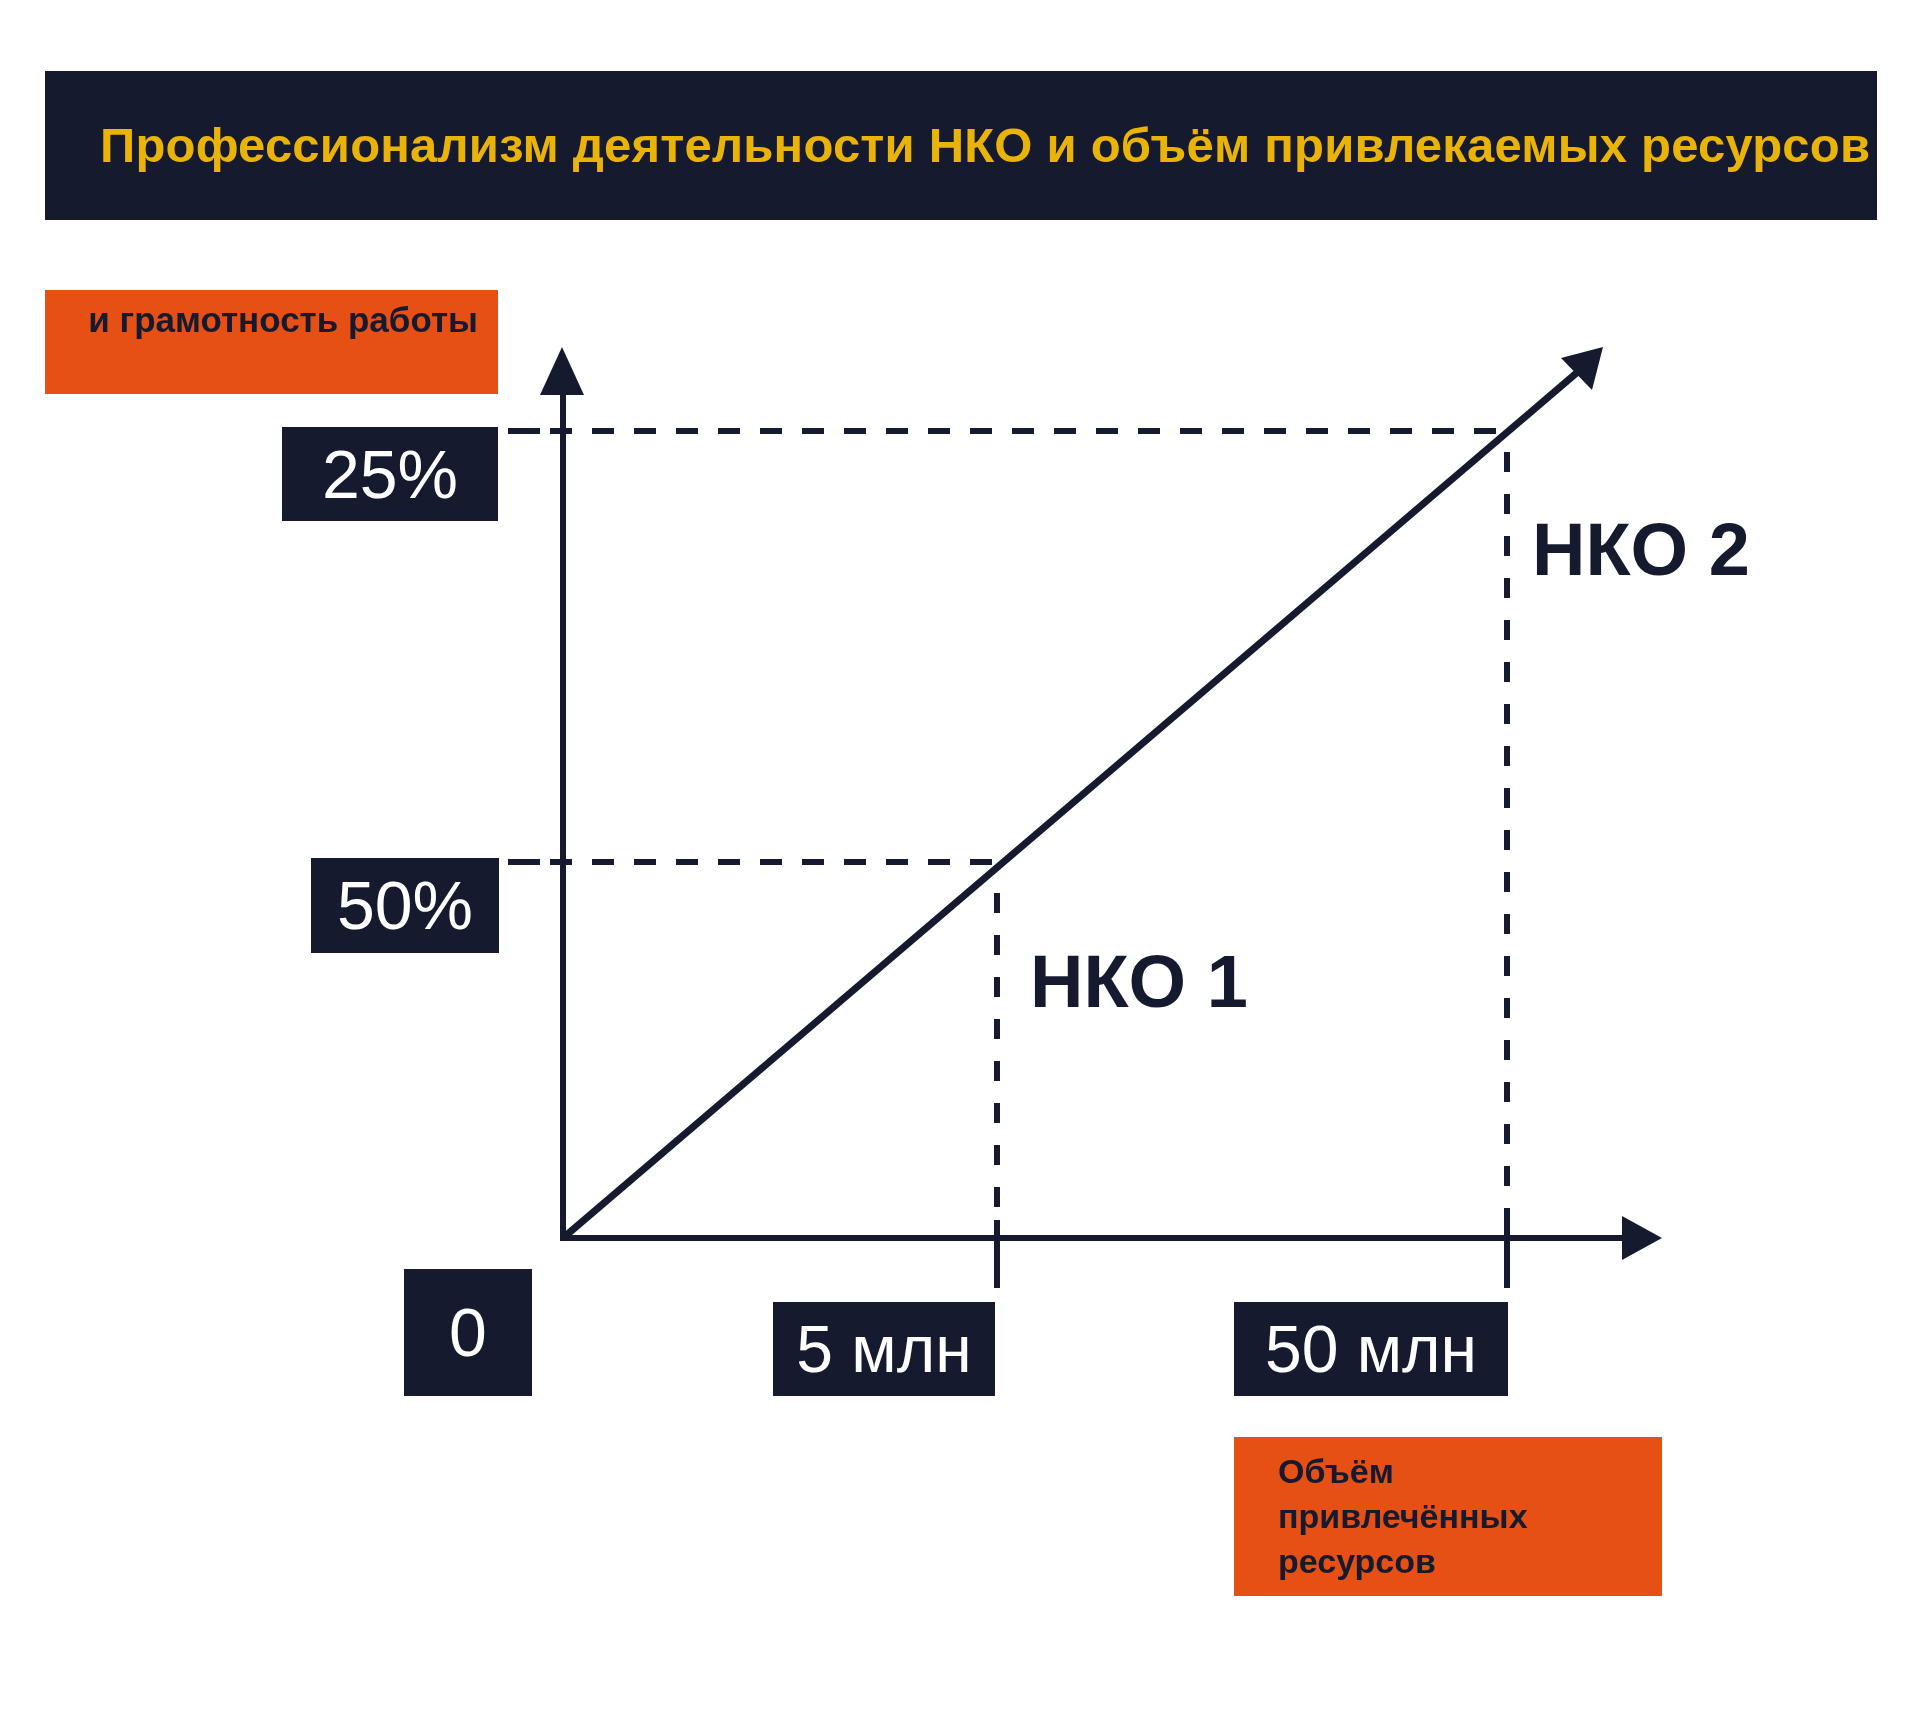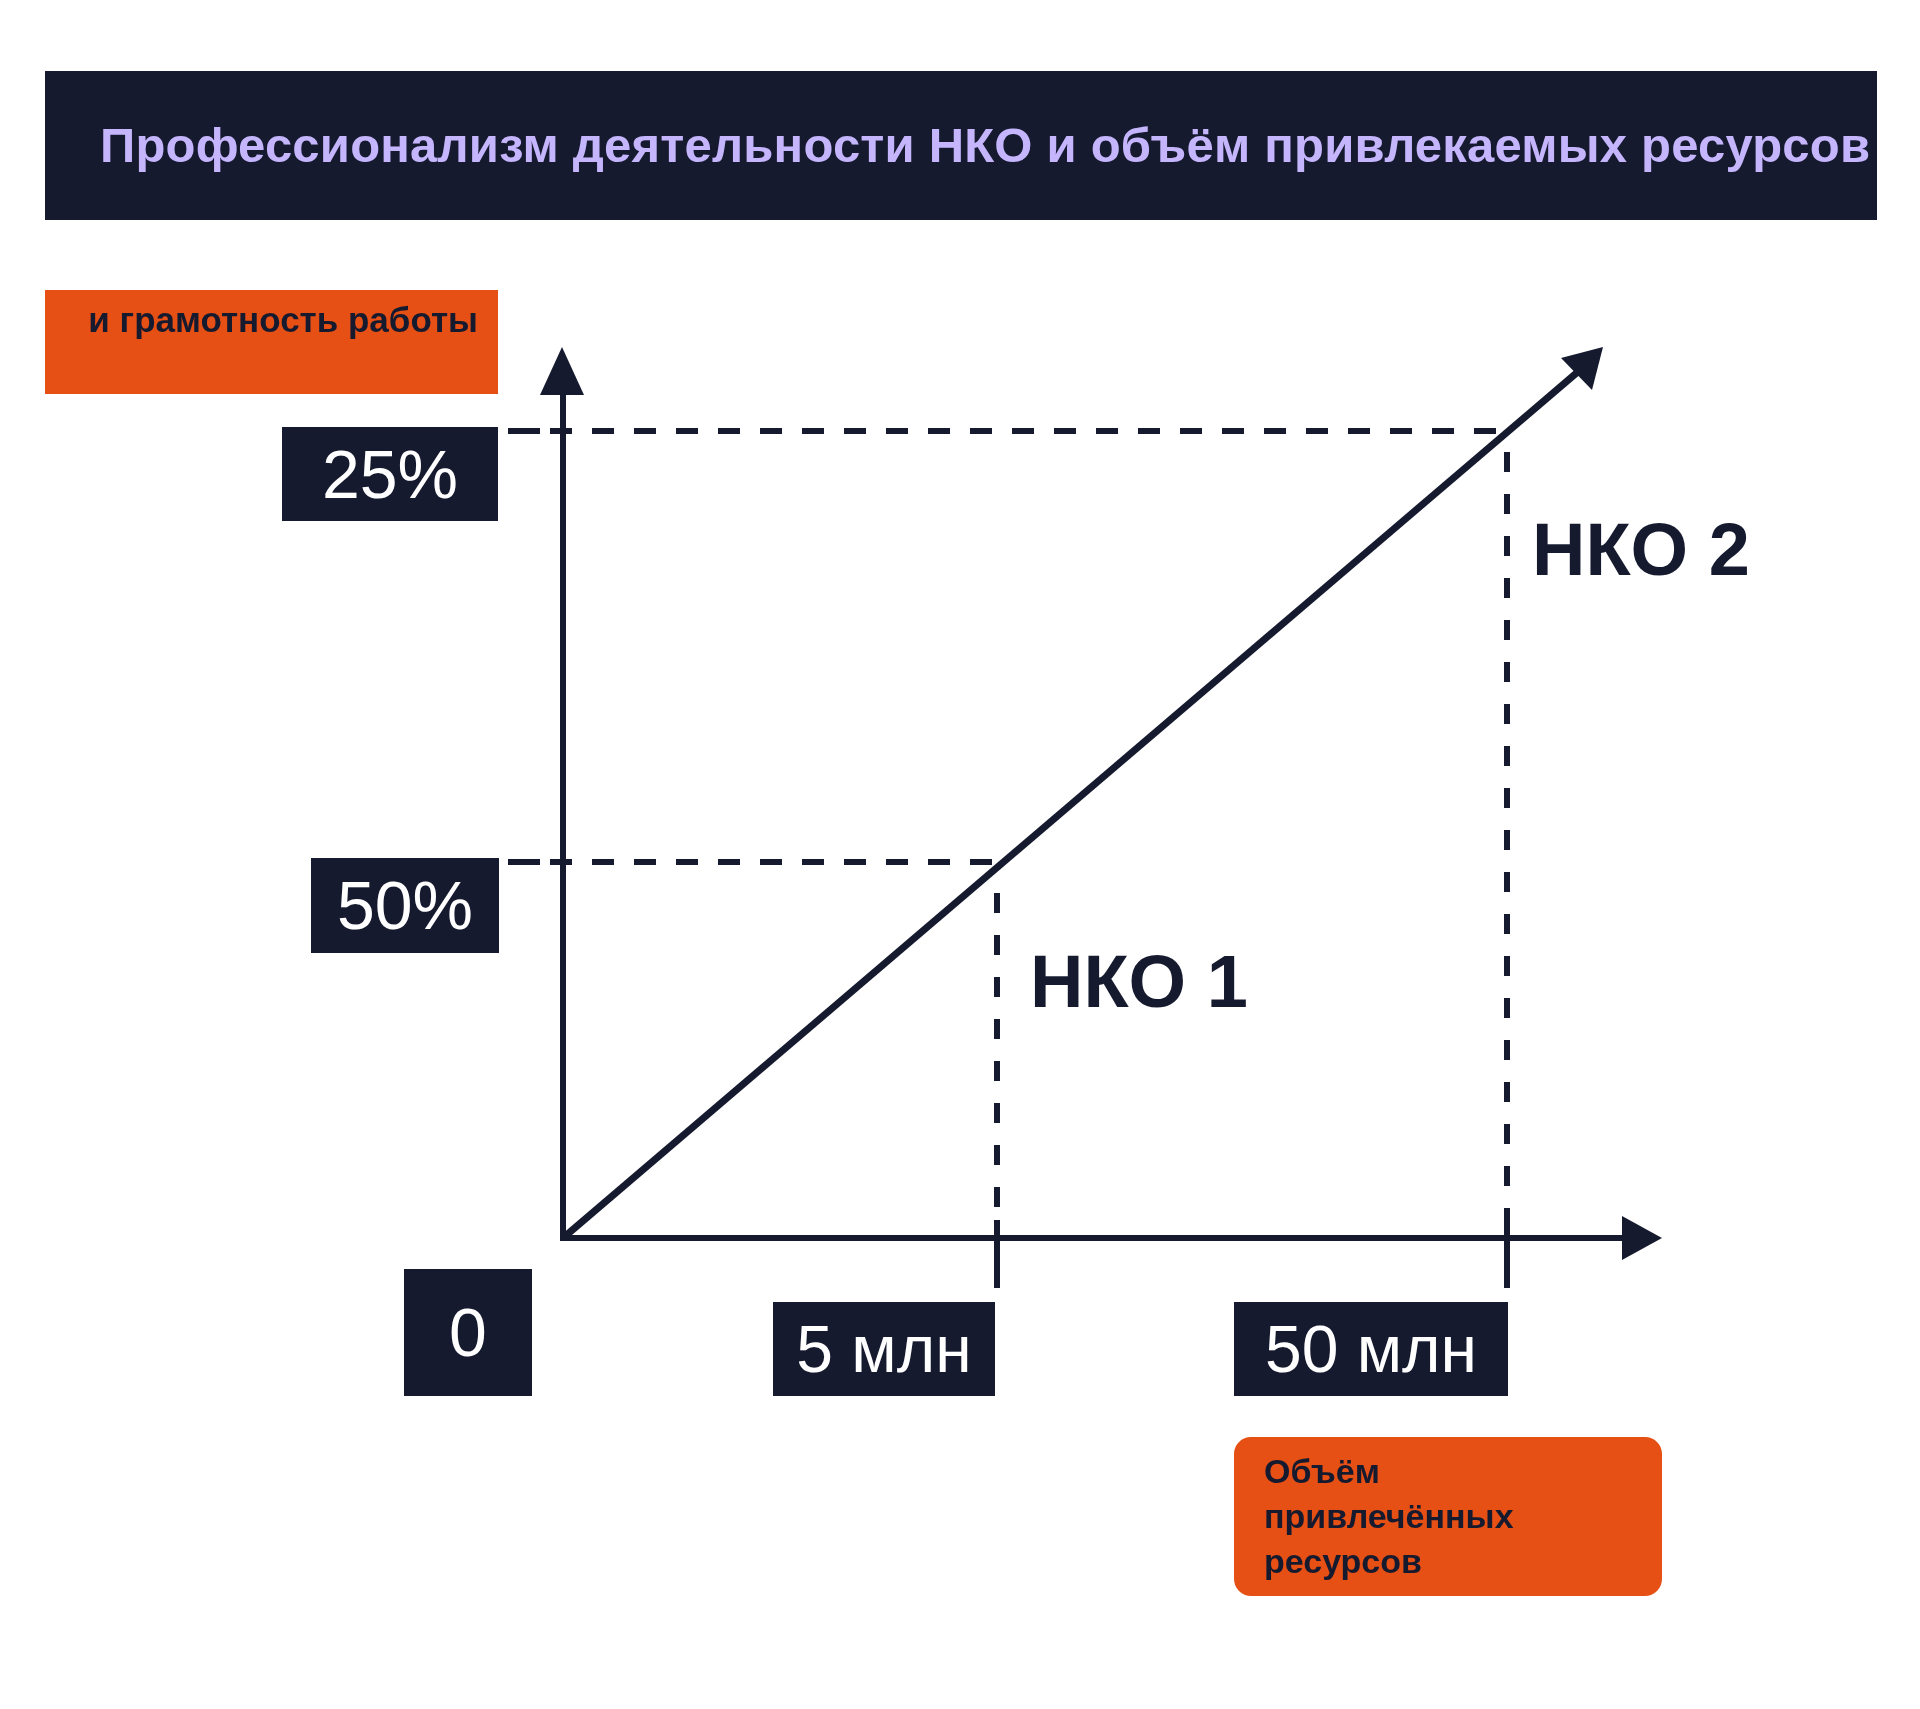--- a/index.html
+++ b/index.html
@@ -1,26 +1,26 @@
 <!DOCTYPE html>
 <html><head>
 <meta charset="utf-8">
 <style>
   html, body { margin: 0; padding: 0; background: #ffffff; }
   body { width: 1920px; height: 1709px; position: relative; overflow: hidden;
          font-family: "Liberation Sans", "DejaVu Sans", sans-serif; }
   .abs { position: absolute; box-sizing: border-box; }
   .header { left: 45px; top: 71px; width: 1832px; height: 149px; background: #161a2f;
-            color: #c4b5fd; font-weight: bold; font-size: 49px; line-height: 149px;
+            color: #eab308; font-weight: bold; font-size: 49px; line-height: 149px;
             padding-left: 55px; white-space: nowrap; letter-spacing: 0.2px; }
   .orange { background: #e65015; color: #161a2f; font-weight: bold; }
   .ylabel-box { left: 45px; top: 290px; width: 453px; height: 104px; text-align: right;
                 padding-right: 20px; font-size: 35px; line-height: 44px; padding-top: 8px; }
   .xlabel-box { left: 1234px; top: 1437px; width: 428px; height: 159px; text-align: left;
-                padding-left: 30px; font-size: 34px; line-height: 45px; padding-top: 12px; border-radius: 17px; }
+                padding-left: 44px; font-size: 34px; line-height: 45px; padding-top: 12px; }
   .tick { background: #161a2f; color: #ffffff; text-align: center; font-weight: normal; }
   .tick-100 { left: 282px; top: 427px; width: 216px; height: 94px; font-size: 68px; line-height: 94px; }
   .tick-50  { left: 311px; top: 858px; width: 188px; height: 95px; font-size: 68px; line-height: 95px; }
   .tick-0   { left: 404px; top: 1269px; width: 128px; height: 127px; font-size: 68px; line-height: 127px; }
   .tick-5m  { left: 773px; top: 1302px; width: 222px; height: 94px; font-size: 66px; line-height: 94px; }
   .tick-50m { left: 1234px; top: 1302px; width: 274px; height: 94px; font-size: 66px; line-height: 94px; }
   .nko { color: #161a2f; font-weight: bold; font-size: 74px; line-height: 74px; white-space: nowrap; }
   .nko-1 { left: 1030px; top: 945px; }
   .nko-2 { left: 1532px; top: 513px; }
   svg.plot { position: absolute; left: 0; top: 0; }

